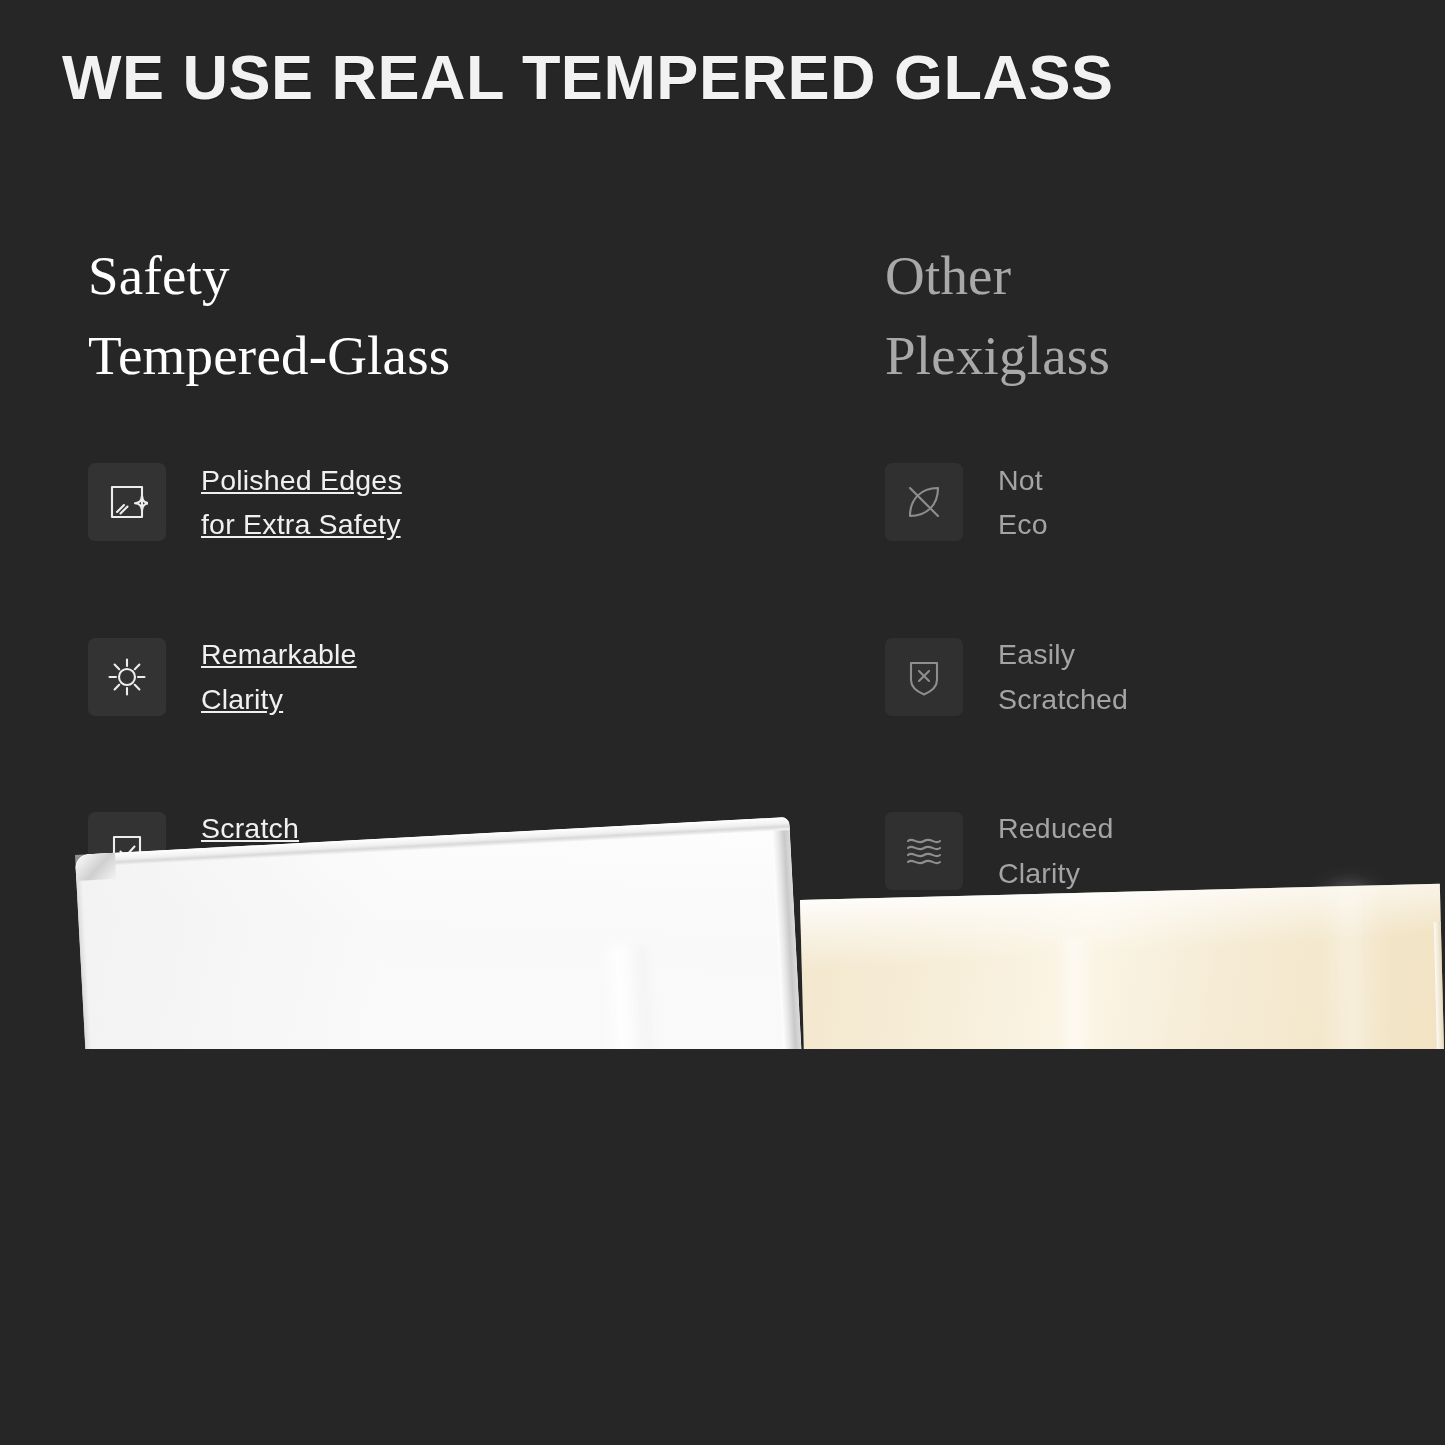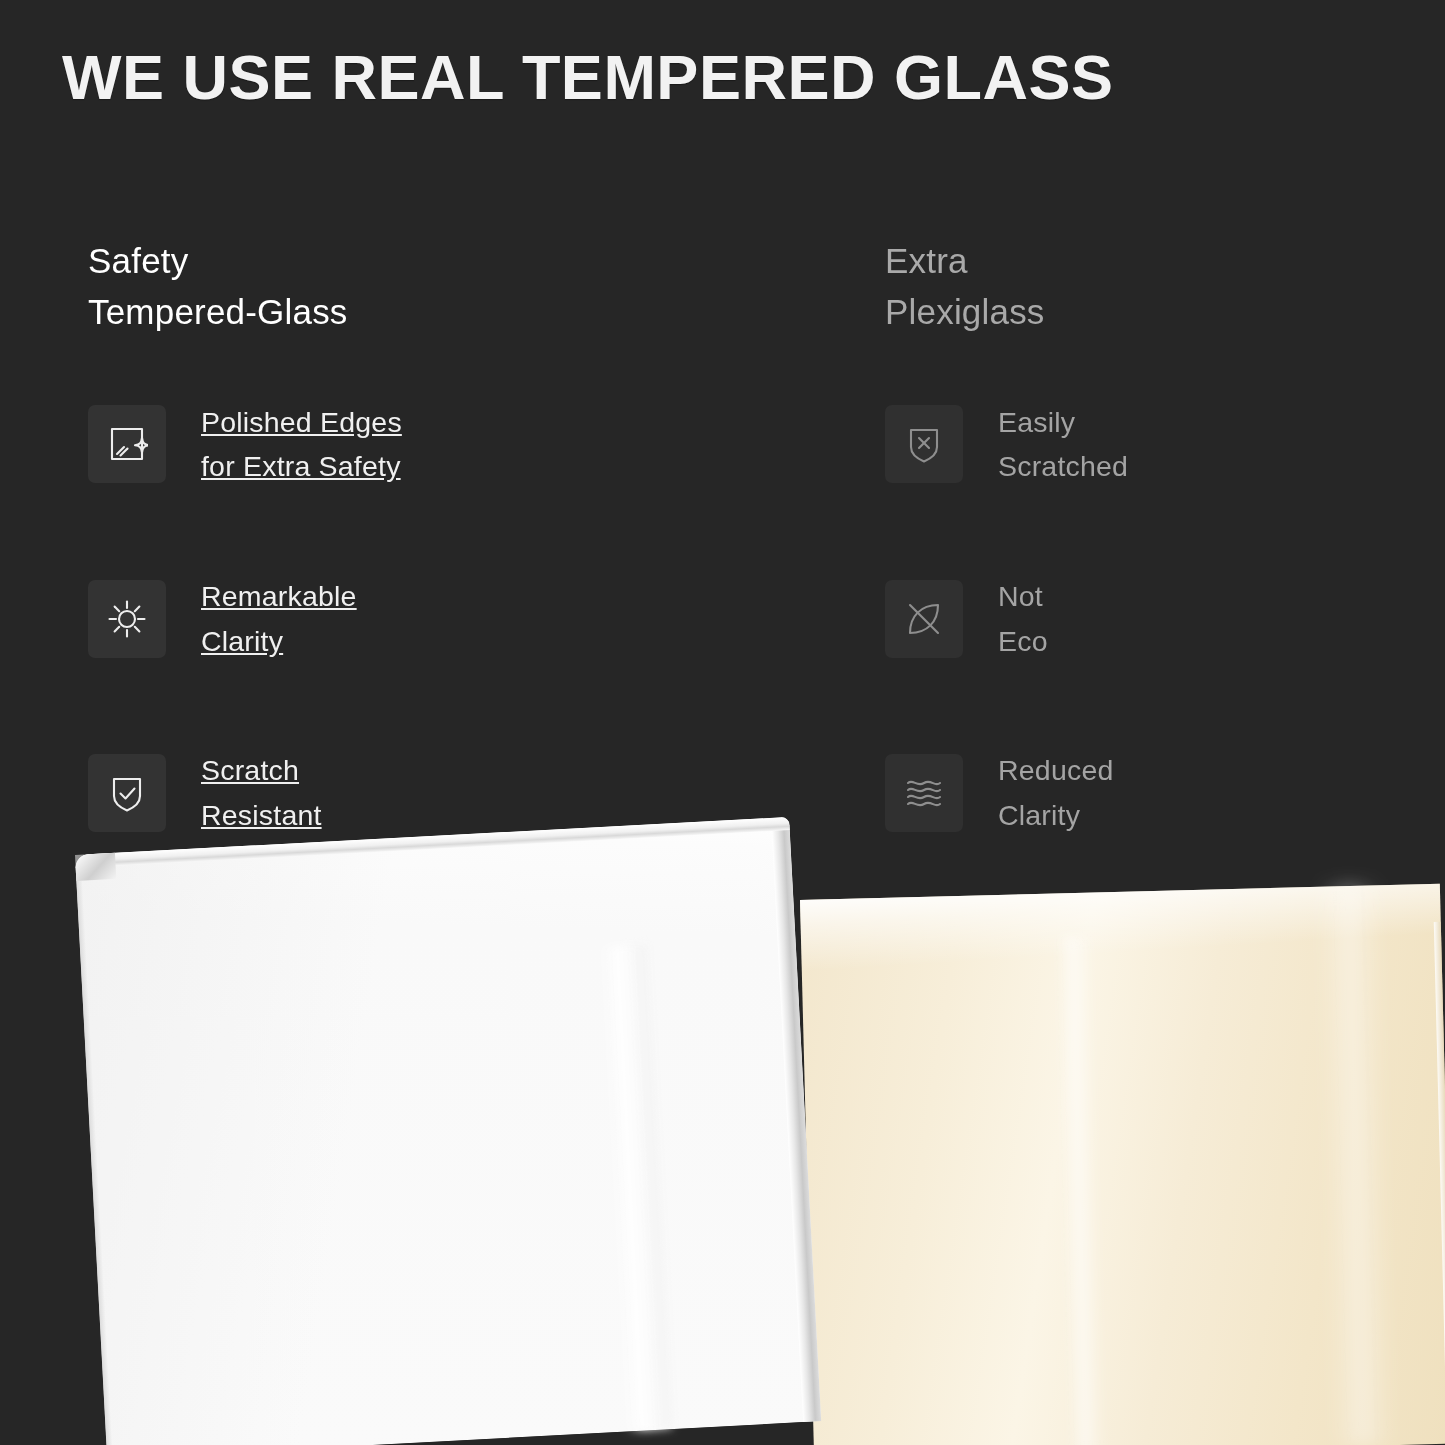--- a/index.html
+++ b/index.html
@@ -2,40 +2,41 @@
 <html><head>
 <meta charset="utf-8">
 <style>
   html,body{margin:0;padding:0;}
   body{
     width:1445px;height:1445px;
     background:#262626;
     font-family:"Liberation Sans", sans-serif;
     overflow:hidden;position:relative;
   }
-  #stage{position:absolute;inset:0;width:1445px;height:1445px;overflow:hidden;}
+  #stage{position:absolute;inset:0;width:1445px;height:1049px;overflow:hidden;}
 
   
   .title{
     position:absolute;left:62px;top:44px;width:1330px;
     font-size:63px;line-height:1.05;font-weight:700;
     color:#f2f2f2;letter-spacing:0.5px;
     white-space:nowrap;
     text-shadow:0 1px 1px rgba(0,0,0,.35);
   }
 
   
   .col{position:absolute;top:236px;}
   .col-left{left:88px;width:720px;}
   .col-right{left:885px;width:540px;}
 
   .col-head{
-    font-size:35px;line-height:1.45;font-weight:300;
+    font-size:55px;line-height:1.45;font-weight:300;
     letter-spacing:0.2px;white-space:pre-line;
     margin:0 0 62px 0;
+    font-family:Liberation Serif, serif;
   }
   .col-left  .col-head{color:#ffffff;}
   .col-right .col-head{color:#a9a9a9;}
 
   
   .feat{
     display:flex;align-items:center;
     margin-bottom:85px;
   }
   .feat:last-child{margin-bottom:12px;}
@@ -185,44 +186,44 @@
           <path d="M8 7 H34 V24 C34 31 28 35.5 21 38.5 C14 35.5 8 31 8 24 Z"></path>
           <path d="M14.5 21.5 L19.5 26.5 L28.5 16.5"></path>
         </svg>
       </div>
       <div class="feat-label">Scratch
 Resistant</div>
     </div>
   </div>
 
   <div class="col col-right">
-    <div class="col-head">Extra
+    <div class="col-head">Other
 Plexiglass</div>
+
+    <div class="feat">
+      <div class="icon-tile">
+        <svg width="42" height="42" viewBox="0 0 42 42" fill="none" stroke-width="2.1" stroke-linecap="round" stroke-linejoin="round">
+          <path d="M7 35 C7 18 18 7 35 7 C35 24 24 35 7 35 Z"></path>
+          <path d="M7 7 L35 35"></path>
+        </svg>
+      </div>
+      <div class="feat-label">Not
+Eco</div>
+    </div>
 
     <div class="feat">
       <div class="icon-tile">
         <svg width="42" height="42" viewBox="0 0 42 42" fill="none" stroke-width="2.1" stroke-linecap="round" stroke-linejoin="round">
           <path d="M8 7 H34 V24 C34 31 28 35.5 21 38.5 C14 35.5 8 31 8 24 Z"></path>
           <path d="M16 15 L26 25"></path>
             <path d="M26 15 L16 25"></path>
         </svg>
       </div>
       <div class="feat-label">Easily
 Scratched</div>
-    </div>
-
-    <div class="feat">
-      <div class="icon-tile">
-        <svg width="42" height="42" viewBox="0 0 42 42" fill="none" stroke-width="2.1" stroke-linecap="round" stroke-linejoin="round">
-          <path d="M7 35 C7 18 18 7 35 7 C35 24 24 35 7 35 Z"></path>
-          <path d="M7 7 L35 35"></path>
-        </svg>
-      </div>
-      <div class="feat-label">Not
-Eco</div>
     </div>
 
     <div class="feat">
       <div class="icon-tile">
         <svg width="42" height="42" viewBox="0 0 42 42" fill="none" stroke-width="2.1" stroke-linecap="round">
           <path d="M5 11 C10 6.5 14 15.5 21 11 C28 6.5 32 15.5 37 11"></path>
           <path d="M5 18 C10 13.5 14 22.5 21 18 C28 13.5 32 22.5 37 18"></path>
           <path d="M5 25 C10 20.5 14 29.5 21 25 C28 20.5 32 29.5 37 25"></path>
           <path d="M5 32 C10 27.5 14 36.5 21 32 C28 27.5 32 36.5 37 32"></path>
         </svg>

